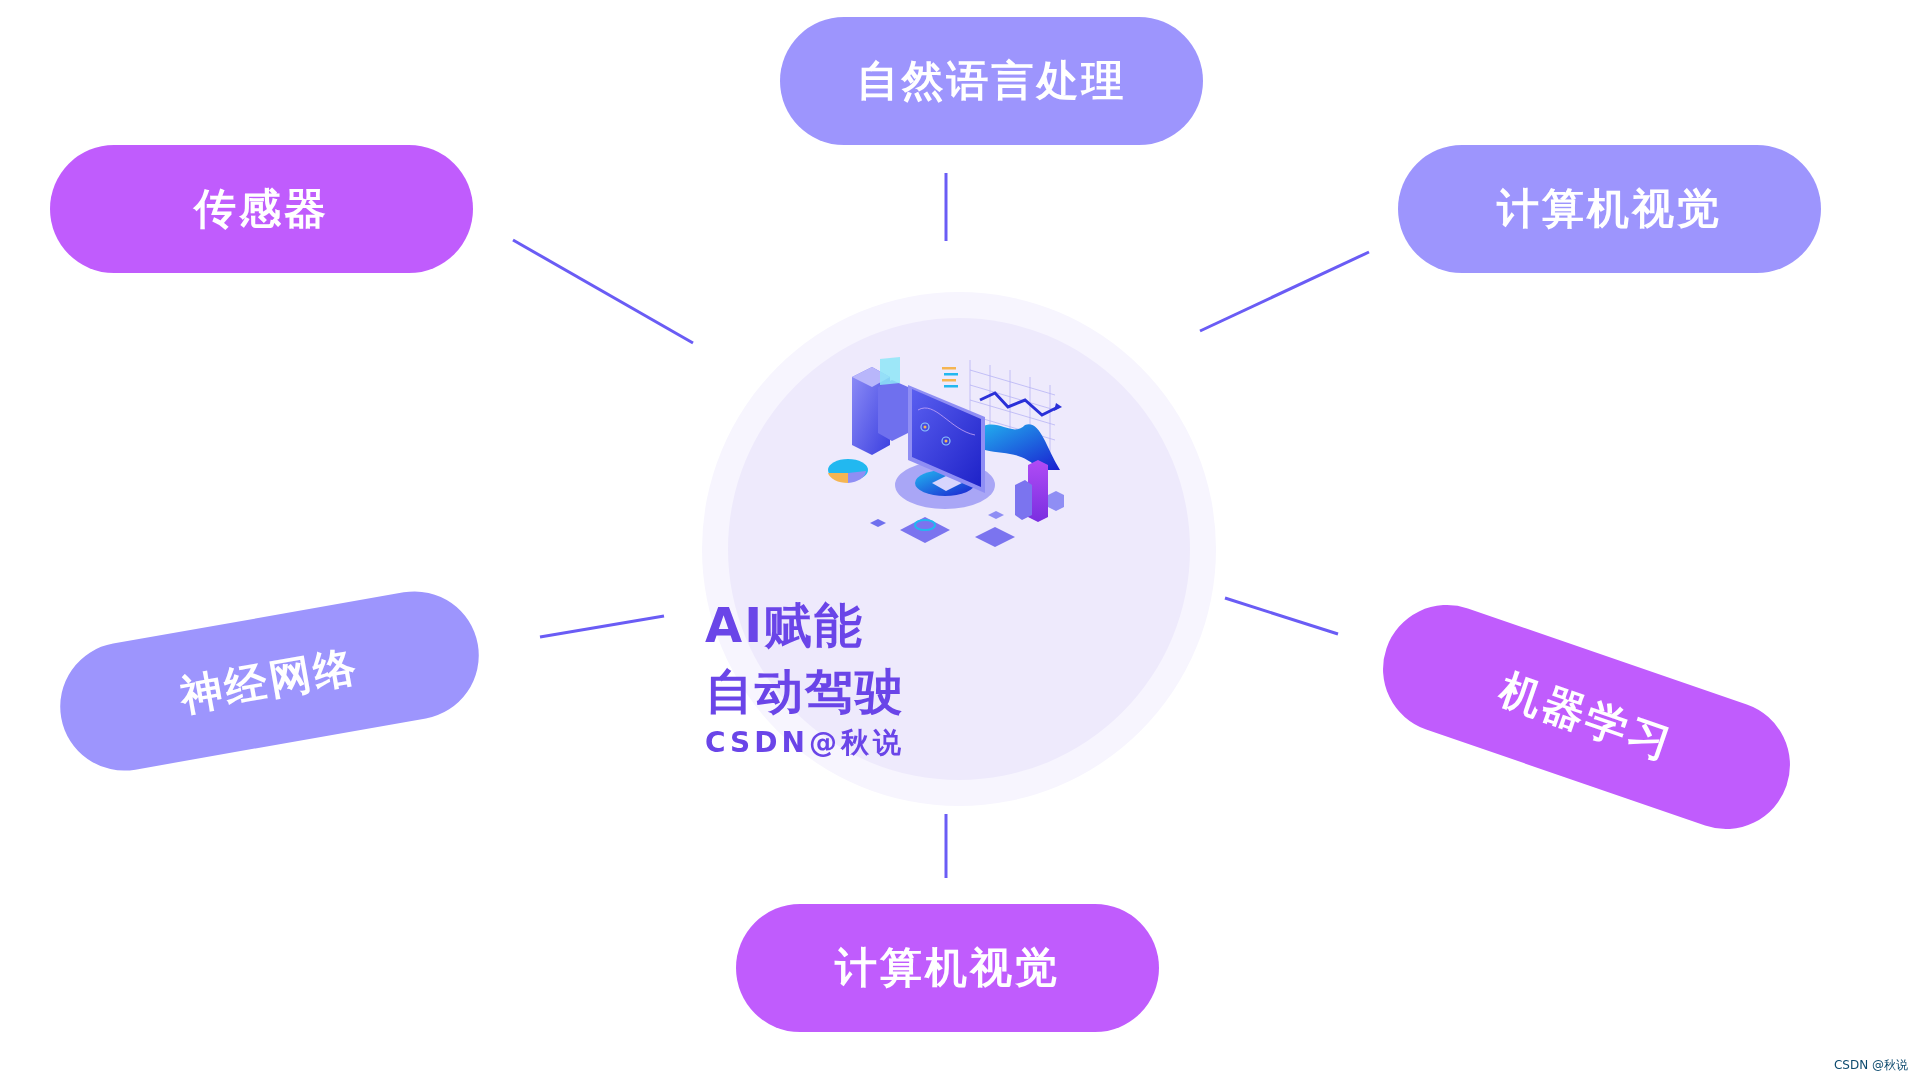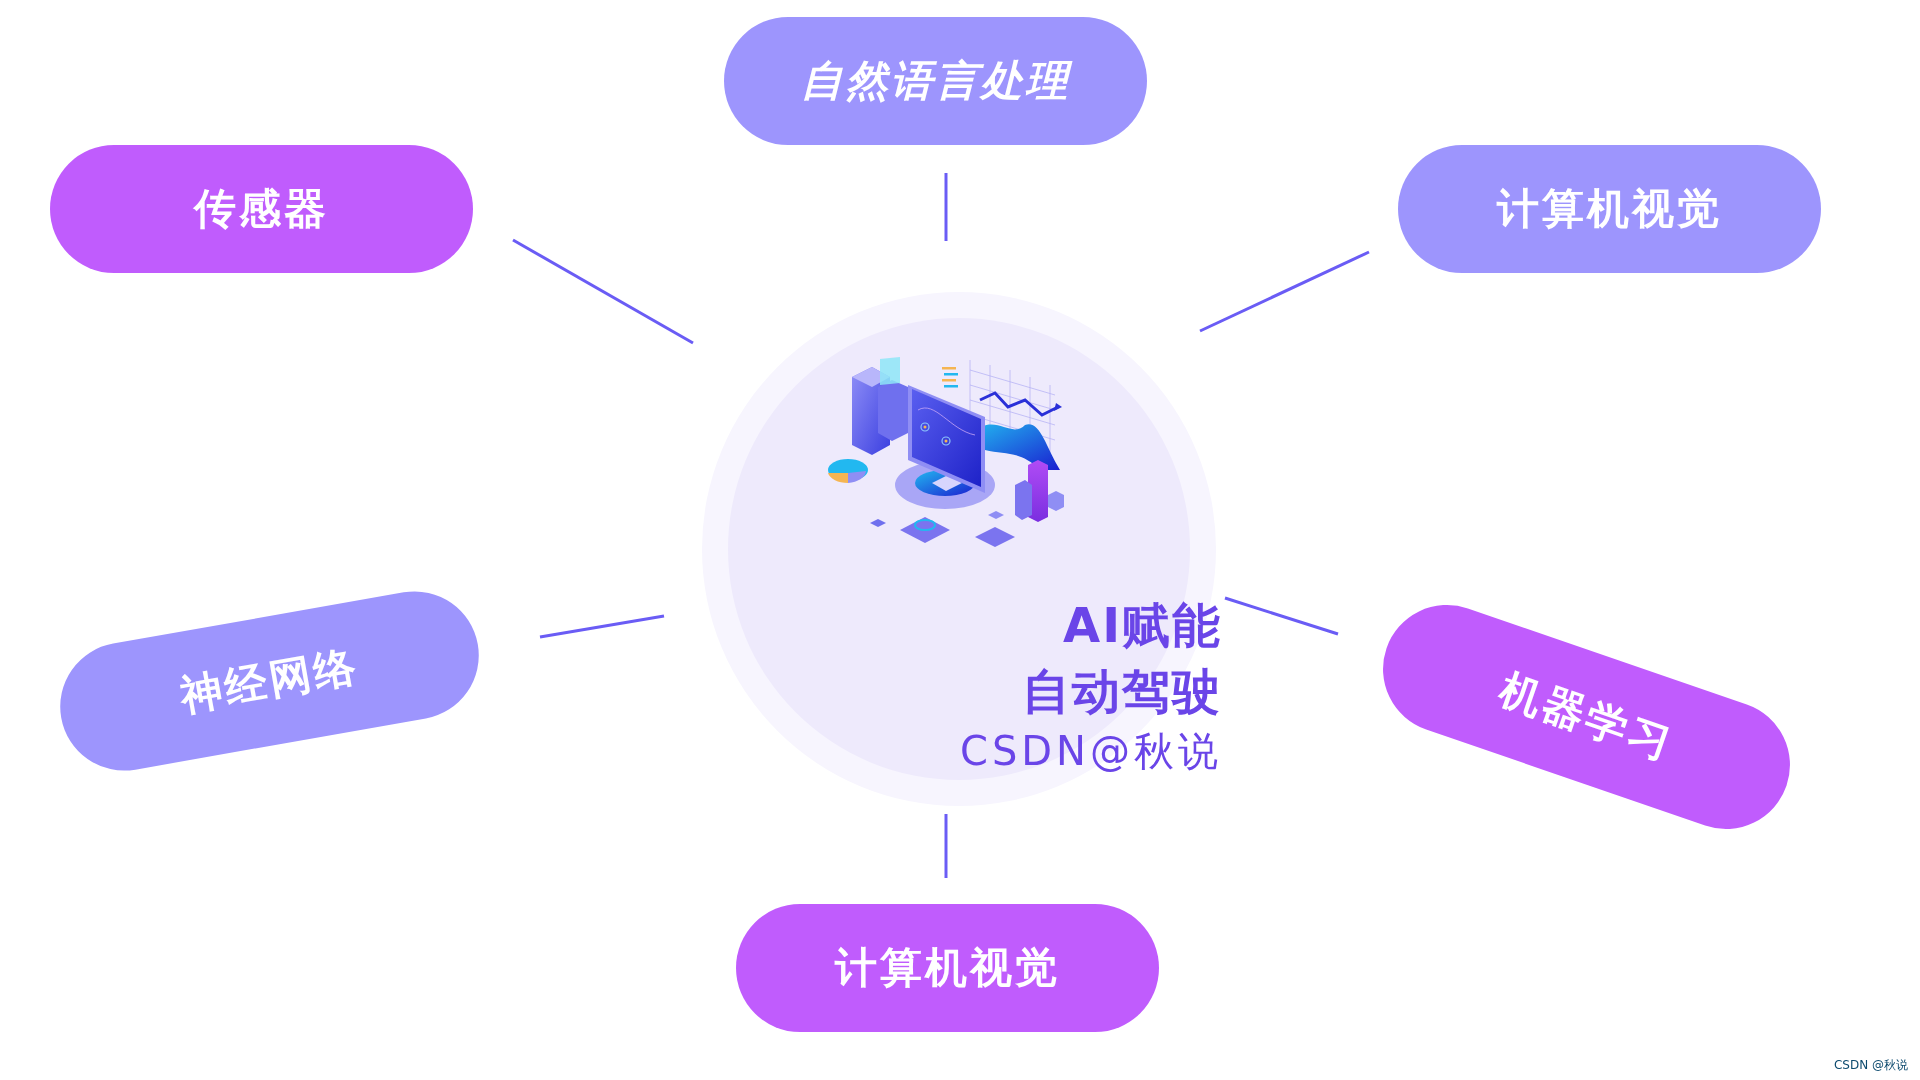--- a/index.html
+++ b/index.html
@@ -8,23 +8,23 @@
   .pill { position:absolute; width:423px; height:128px; border-radius:64px;
           display:flex; align-items:center; justify-content:center;
           color:#ffffff; font-weight:bold; font-size:42px; letter-spacing:3px;
           transform-origin:center center; }
   .pill.violet { background:#c05cfd; }
   .pill.lavender { background:#9d95fd; }
   .hub-outer { position:absolute; left:702px; top:292px; width:514px; height:514px;
                border-radius:50%; background:#f7f5fe; }
   .hub-inner { position:absolute; left:728px; top:318px; width:462px; height:462px;
                border-radius:50%; background:#eeeafc; }
-  .hub-text { position:absolute; left:760px; width:462px; text-align:right; color:#6a45e8; }
+  .hub-text { position:absolute; left:705px; width:462px; text-align:left; color:#6a45e8; }
   .hub-title { font-weight:bold; font-size:48px; letter-spacing:2px; }
-  .hub-sub { font-size:40px; letter-spacing:4px; }
+  .hub-sub { font-size:28px; letter-spacing:4px;font-weight:bold; }
   svg.lines { position:absolute; left:0; top:0; }
   .illus { position:absolute; left:820px; top:355px; width:280px; height:215px; }
   .watermark { position:absolute; right:12px; bottom:6px; font-size:12px; color:#0c4a6e; }
 </style>
 </head>
 <body>
 
 <svg class="lines" width="1920" height="1080">
   <line x1="946" y1="173" x2="946" y2="241" stroke="#6a5cf5" stroke-width="3"></line>
   <line x1="513" y1="240" x2="693" y2="343" stroke="#6a5cf5" stroke-width="3"></line>
@@ -99,21 +99,21 @@
   <ellipse cx="105" cy="170" rx="10" ry="5" fill="none" stroke="#22b8f0" stroke-width="2"></ellipse>
   <polygon points="50,168 58,164 66,168 58,172" fill="#6f70ee"></polygon>
   <polygon points="155,182 175,172 195,182 175,192" fill="#7b74ef"></polygon>
   <polygon points="168,160 176,156 184,160 176,164" fill="#8f8ef4"></polygon>
 </svg>
 
 <div class="hub-text hub-title" style="top:594px;">AI赋能</div>
 <div class="hub-text hub-title" style="top:660px;">自动驾驶</div>
 <div class="hub-text hub-sub" style="top:724px;">CSDN@秋说</div>
 
-<div class="pill lavender" style="left:724px; top:17px;font-style:italic;">
+<div class="pill lavender" style="left:780px; top:17px;">
   <span>自然语言处理</span>
 </div>
 <div class="pill violet" style="left:50px; top:145px;">
   <span>传感器</span>
 </div>
 <div class="pill lavender" style="left:1398px; top:145px;">
   <span>计算机视觉</span>
 </div>
 <div class="pill lavender" style="left:58px; top:617px; transform:rotate(-10deg);">
   <span>神经网络</span>

